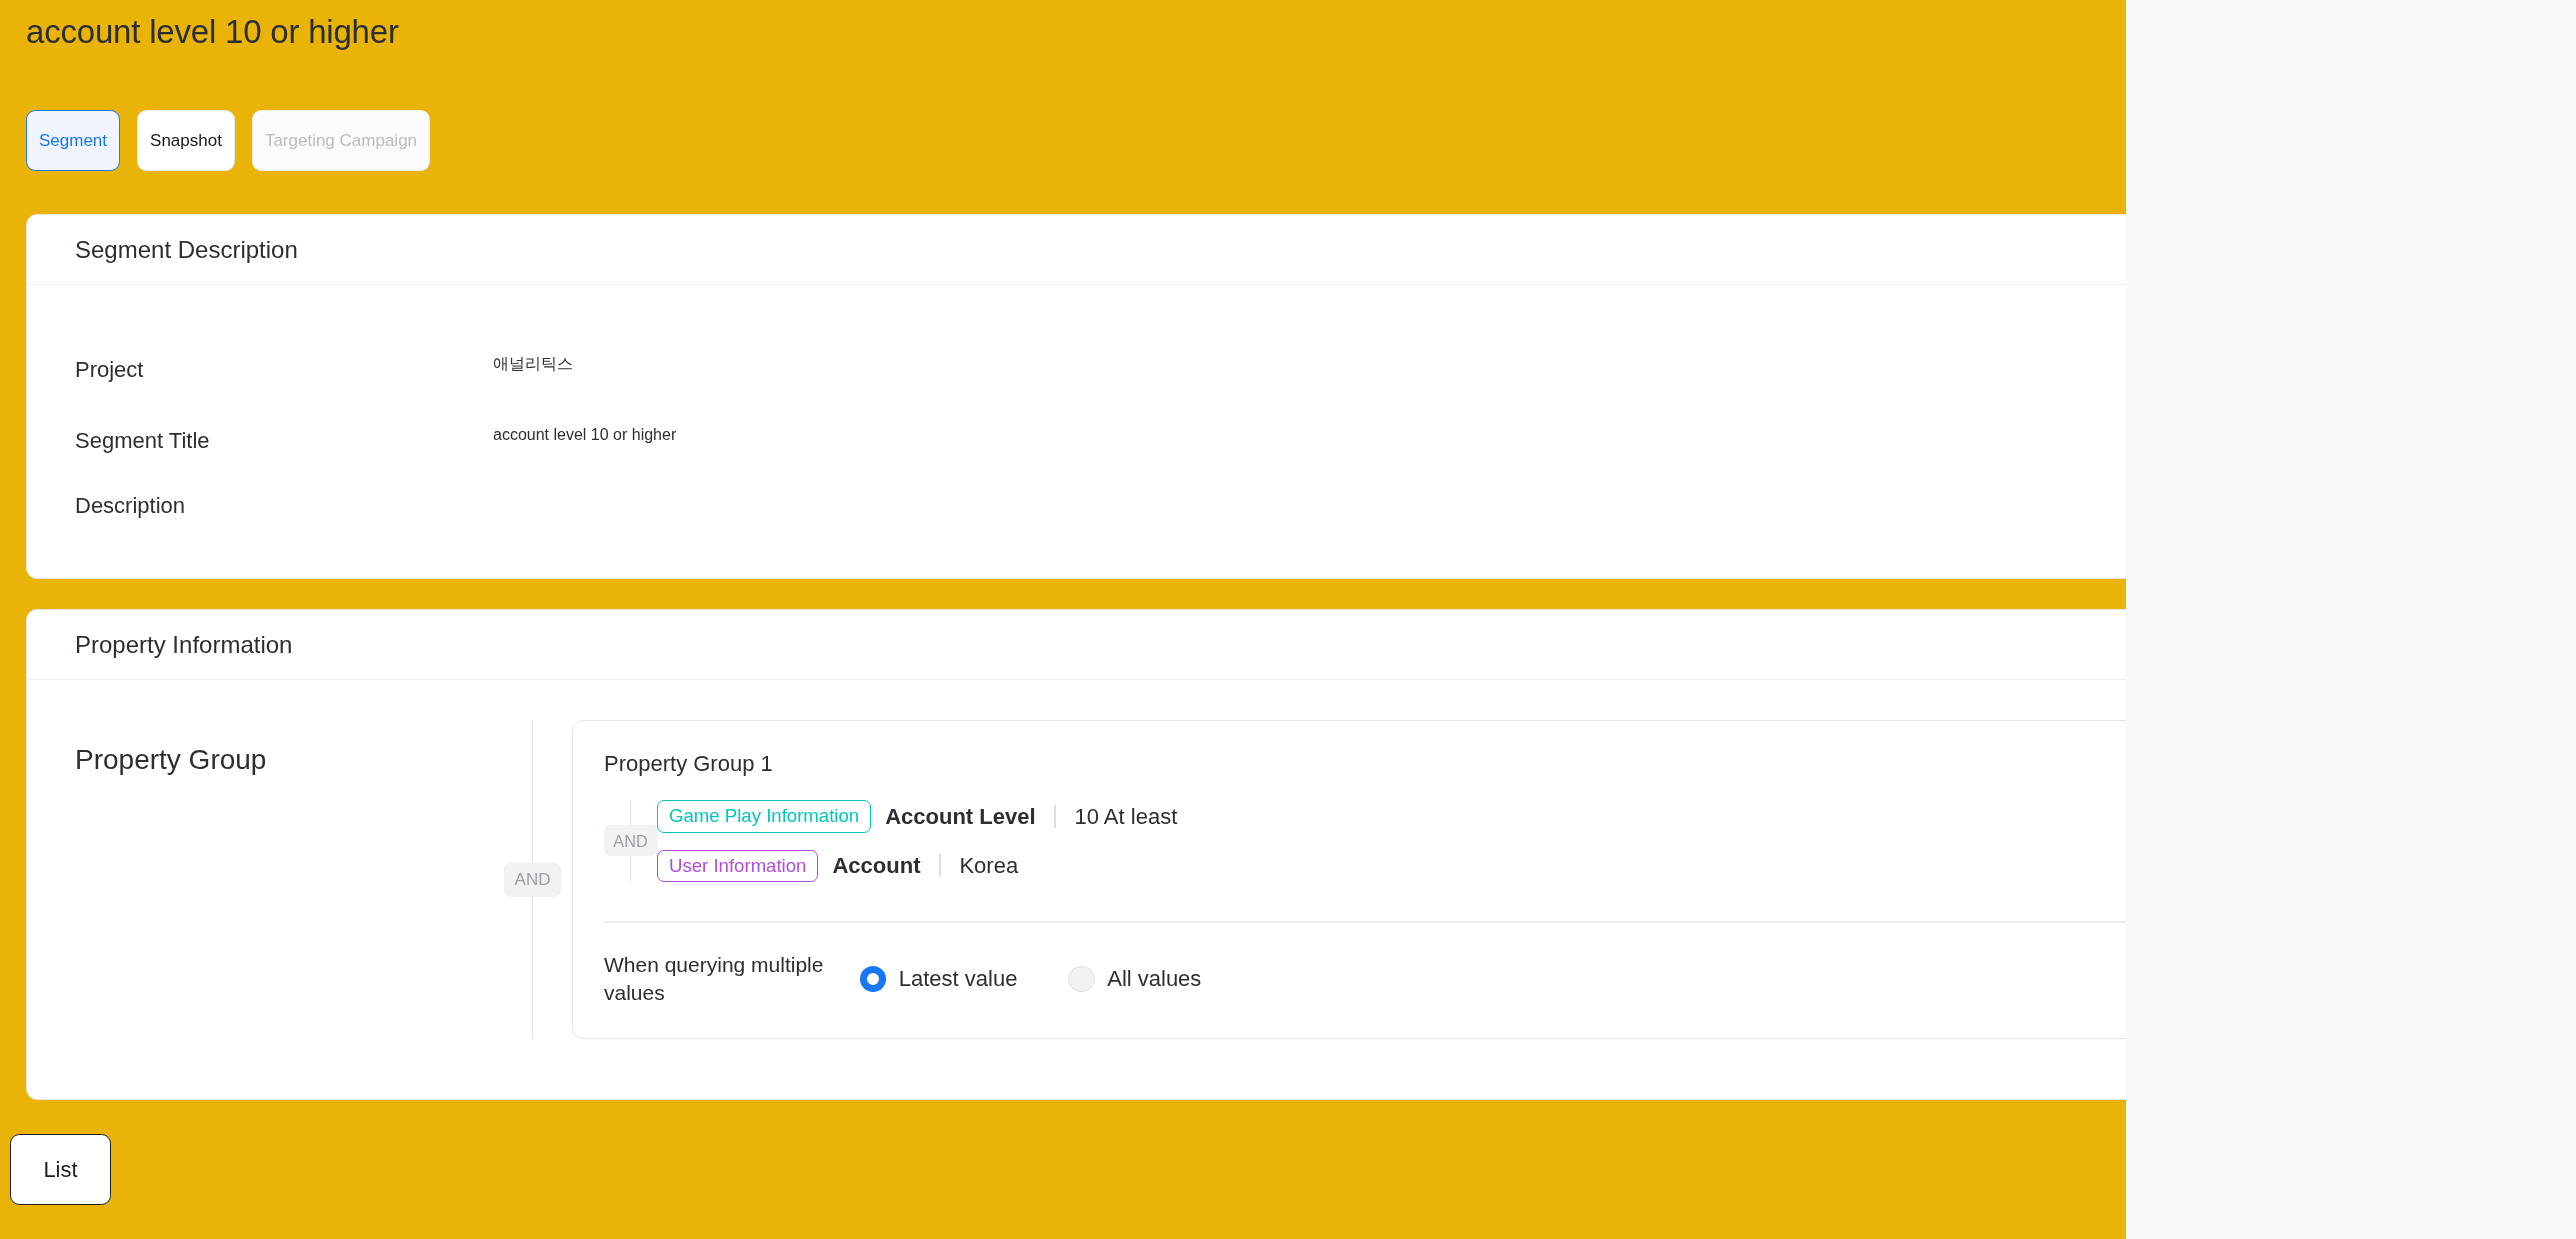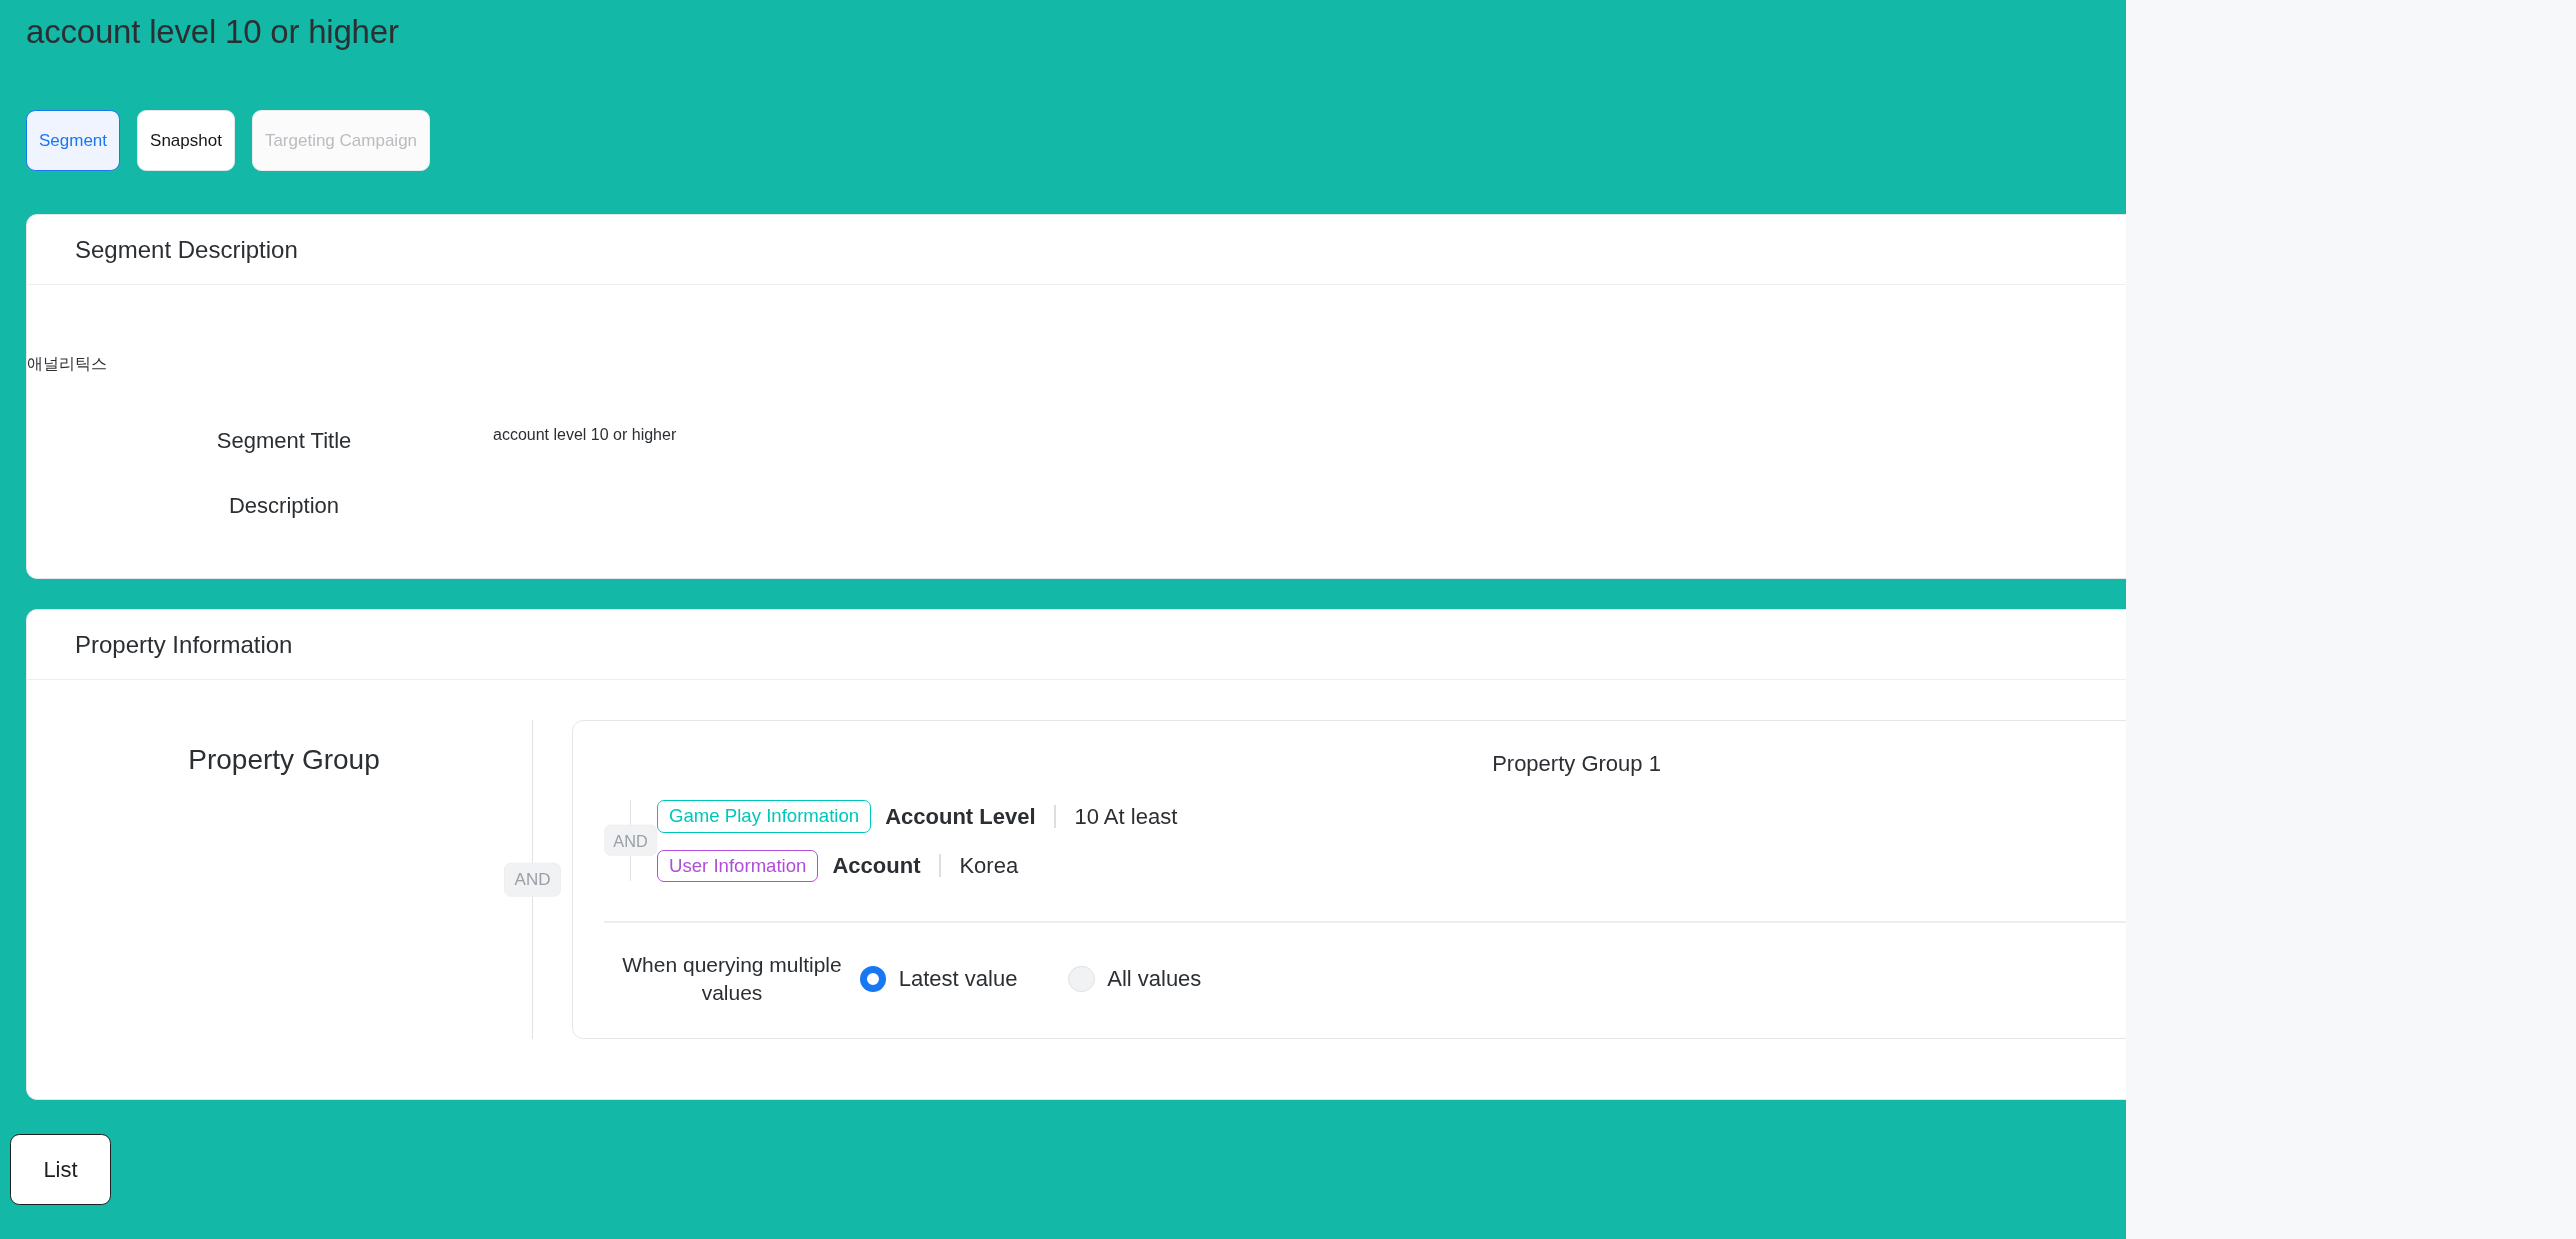--- a/index.html
+++ b/index.html
@@ -9,23 +9,22 @@
     height: 1239px;
     background: #f7f8fa;
     font-family: "Liberation Sans", sans-serif;
     -webkit-font-smoothing: antialiased;
   }
 
   .page {
     position: relative;
     width: 2126px;
     height: 1239px;
-    background: #14b8a6;
+    background: #eab308;
     overflow: hidden;
-    text-align: center;
   }
 
   
   .page-title {
     position: absolute;
     left: 26px;
     top: 12.4px;
     font-size: 33px;
     line-height: 40px;
     font-weight: 400;
@@ -327,20 +326,21 @@
     </div>
   </div>
 
   <div class="card" id="segment-card">
     <div class="card-header">
       <div class="card-header-title">Segment Description</div>
     </div>
     <div class="card-body">
 
       <div class="info-row r1">
+        <div class="info-label">Project</div>
         <div class="info-value">애널리틱스</div>
       </div>
 
       <div class="info-row r2">
         <div class="info-label">Segment Title</div>
         <div class="info-value">account level 10 or higher</div>
       </div>
 
       <div class="info-row r3">
         <div class="info-label">Description</div>

